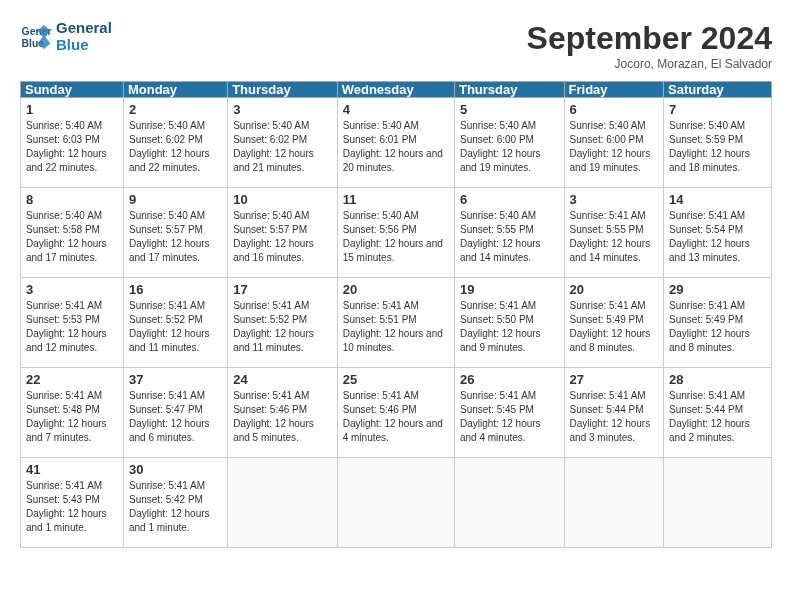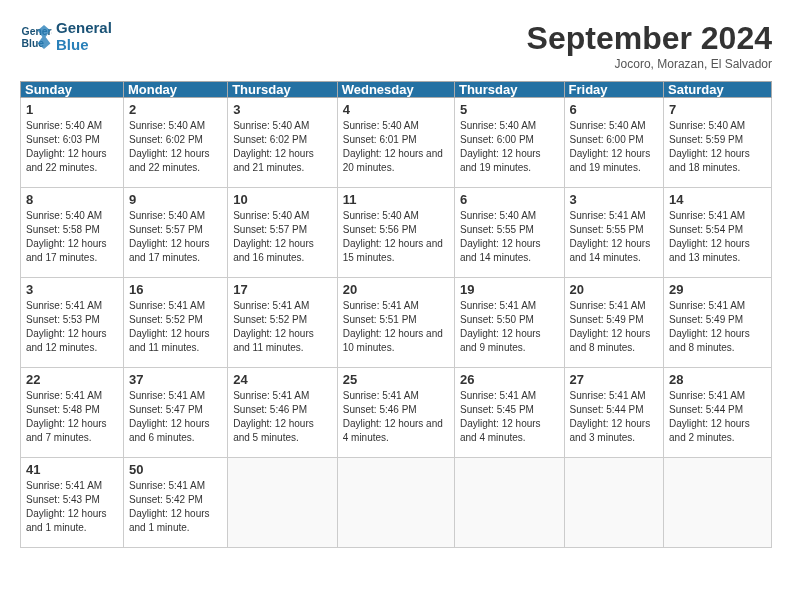--- a/index.html
+++ b/index.html
@@ -174,21 +174,21 @@
         <td><span class="day-num">26</span>
 <span class="day-detail">Sunrise: 5:41 AM<br>Sunset: 5:45 PM<br>Daylight: 12 hours and 4 minutes.</span></td>
         <td><span class="day-num">27</span>
 <span class="day-detail">Sunrise: 5:41 AM<br>Sunset: 5:44 PM<br>Daylight: 12 hours and 3 minutes.</span></td>
         <td><span class="day-num">28</span>
 <span class="day-detail">Sunrise: 5:41 AM<br>Sunset: 5:44 PM<br>Daylight: 12 hours and 2 minutes.</span></td>
       </tr>
       <tr>
         <td><span class="day-num">41</span>
 <span class="day-detail">Sunrise: 5:41 AM<br>Sunset: 5:43 PM<br>Daylight: 12 hours and 1 minute.</span></td>
-        <td><span class="day-num">50</span>
+        <td><span class="day-num">30</span>
 <span class="day-detail">Sunrise: 5:41 AM<br>Sunset: 5:42 PM<br>Daylight: 12 hours and 1 minute.</span></td>
         <td class="empty-cell"></td>
         <td class="empty-cell"></td>
         <td class="empty-cell"></td>
         <td class="empty-cell"></td>
         <td class="empty-cell"></td>
       </tr>
     </tbody>
 </table>
 

